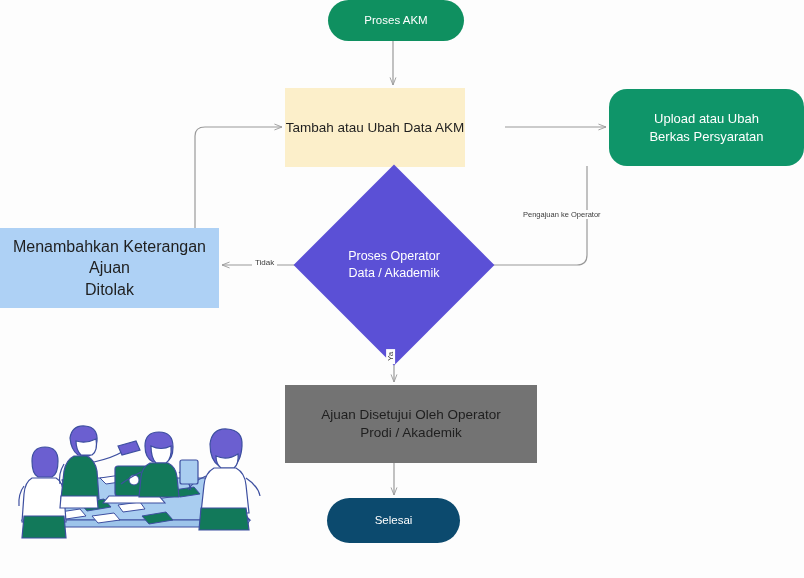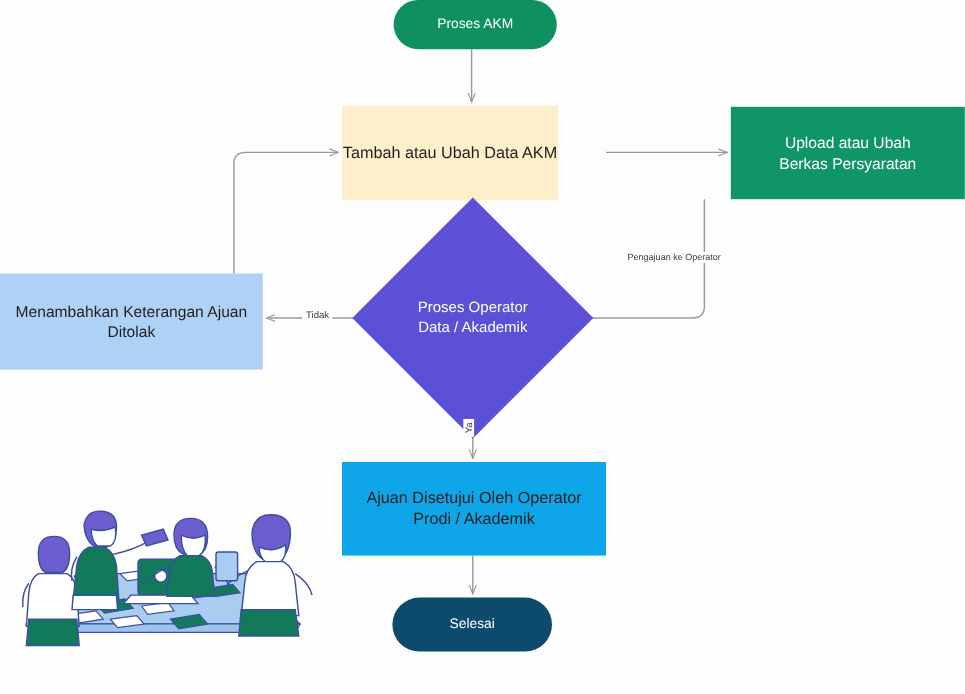--- a/index.html
+++ b/index.html
@@ -55,38 +55,39 @@
   }
   
   #node-upload {
     left: 609px;
     top: 89px;
     width: 195px;
     height: 77px;
     background: #0f9569;
     color: #ffffff;
     font-size: 13px;
+    border-radius: 18px;
   }
   
   #node-ditolak {
     left: 0px;
     top: 228px;
     width: 219px;
     height: 80px;
     background: #aed1f5;
     color: #1f1f1f;
-    font-size: 13px;
+    font-size: 16px;
   }
   
   #node-disetujui {
     left: 285px;
     top: 385px;
-    width: 220px;
+    width: 252px;
     height: 78px;
-    background: #0ea5e9;
+    background: #737373;
     color: #1f1f1f;
     font-size: 13.5px;
   }
   
   #node-selesai {
     left: 327px;
     top: 498px;
     width: 133px;
     height: 45px;
     background: #0c4a6e;

